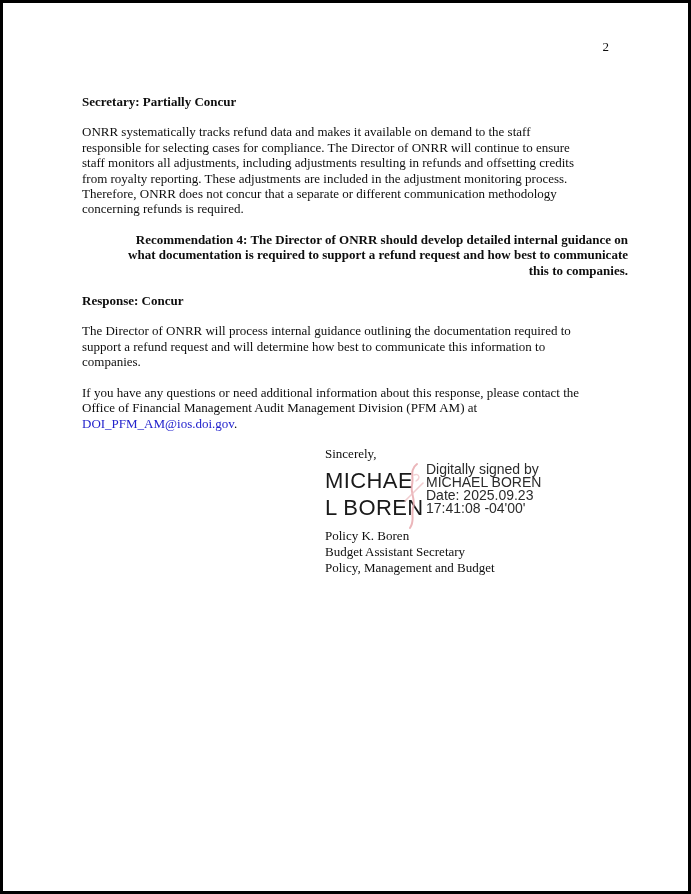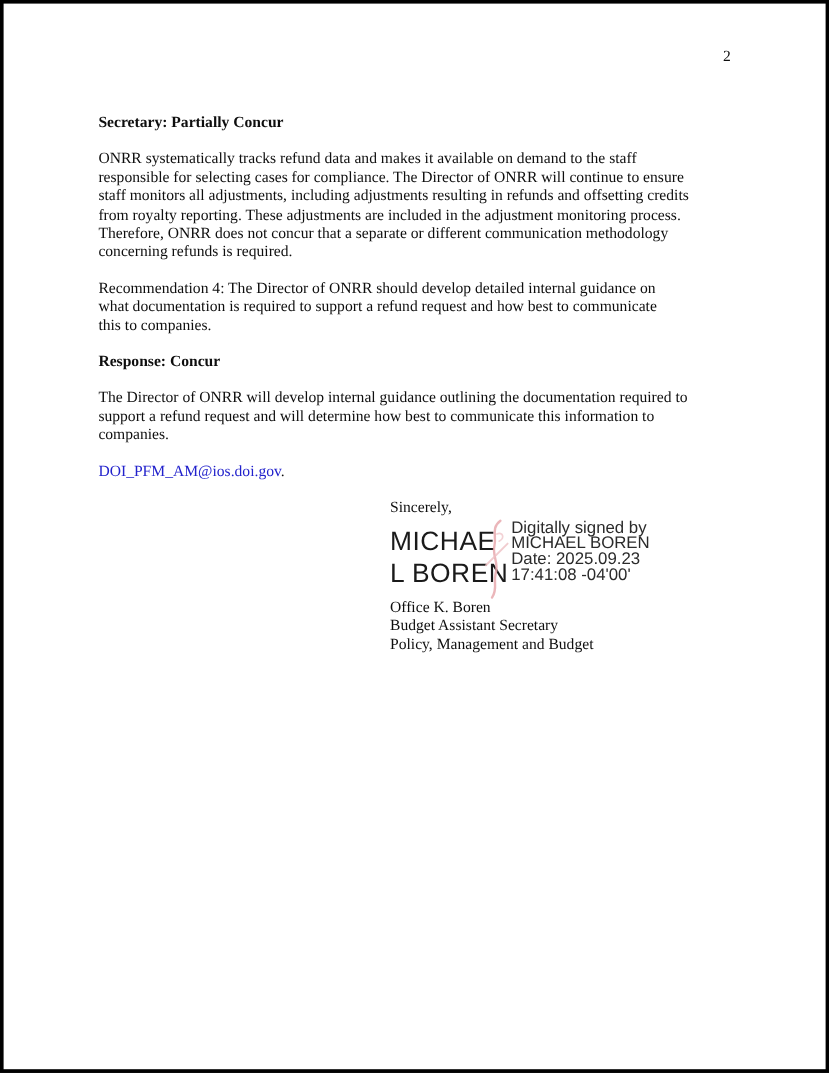--- a/index.html
+++ b/index.html
@@ -28,21 +28,21 @@
     line-height: 15px;
   }
   .heading, .para {
     margin: 15px 0 0 0;
     font-size: 13px;
     line-height: 15.4px;
     white-space: pre;        
   }
   .heading { font-weight: 700; }
   .heading.first { margin-top: 40px; }
-  .para.bold { font-weight: 400; }
+  .para.bold { font-weight: 700; text-align: right; }
   .email-link {
     color: #2222cc;
     cursor: pointer;
   }
   .salutation {
     margin: 15px 0 0 243px;
     font-size: 13px;
     line-height: 15.4px;
   }
   .sig-row {
@@ -95,41 +95,43 @@
 Therefore, ONRR does not concur that a separate or different communication methodology
 concerning refunds is required.</div>
 
 
   <div class="para bold">Recommendation 4: The Director of ONRR should develop detailed internal guidance on
 what documentation is required to support a refund request and how best to communicate
 this to companies.</div>
 
   <div class="heading">Response: Concur</div>
 
-  <div class="para">The Director of ONRR will develop internal guidance outlining the documentation required to
+  <div class="para">The Director of ONRR will process internal guidance outlining the documentation required to
 support a refund request and will determine how best to communicate this information to
 companies.</div>
 
-  <div class="para"><a class="email-link">DOI_PFM_AM@ios.doi.gov</a><span>.</span></div>
+  <div class="para"><span>If you have any questions or need additional information about this response, please contact the
+Office of Financial Management Audit Management Division (PFM AM) at
+</span><a class="email-link">DOI_PFM_AM@ios.doi.gov</a><span>.</span></div>
 
   <div class="salutation">Sincerely,</div>
 
   <div class="sig-row">
     <div class="sig-name">MICHAE
 L BOREN</div>
     <svg class="sig-flourish" width="26" height="70" viewBox="0 0 26 70">
       <path d="M16 3 C 8 9, 13 16, 11 24 C 9 32, 15 38, 12 47 C 10 54, 14 60, 9 67" fill="none" stroke="#e8a9ae" stroke-width="2" stroke-linecap="round" opacity="0.85"></path>
       <path d="M4 40 L 22 22" fill="none" stroke="#eebfc3" stroke-width="1.6" stroke-linecap="round" opacity="0.8"></path>
       <path d="M13 14 C 18 12, 20 17, 15 20" fill="none" stroke="#eebfc3" stroke-width="1.4" stroke-linecap="round" opacity="0.7"></path>
     </svg>
     <div class="sig-details">Digitally signed by
 MICHAEL BOREN
 Date: 2025.09.23
 17:41:08 -04'00'</div>
   </div>
 
   <div class="signer">
-    <div>Office K. Boren</div>
+    <div>Policy K. Boren</div>
     <div>Budget Assistant Secretary</div>
     <div>Policy, Management and Budget</div>
   </div>
 
 </div>
 
 </body></html>

